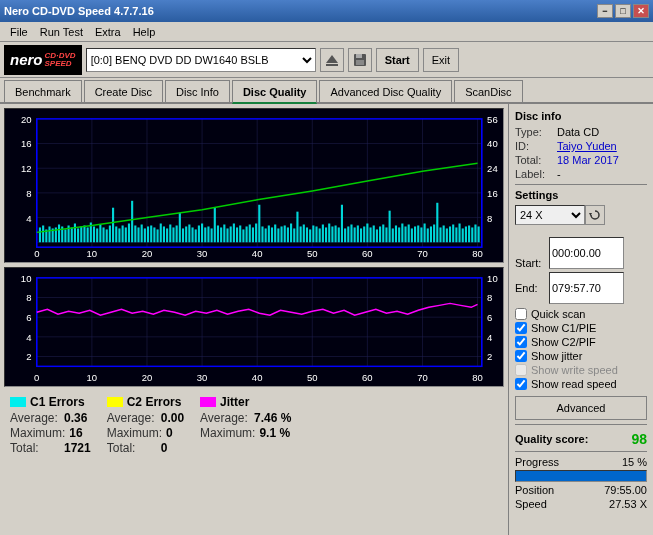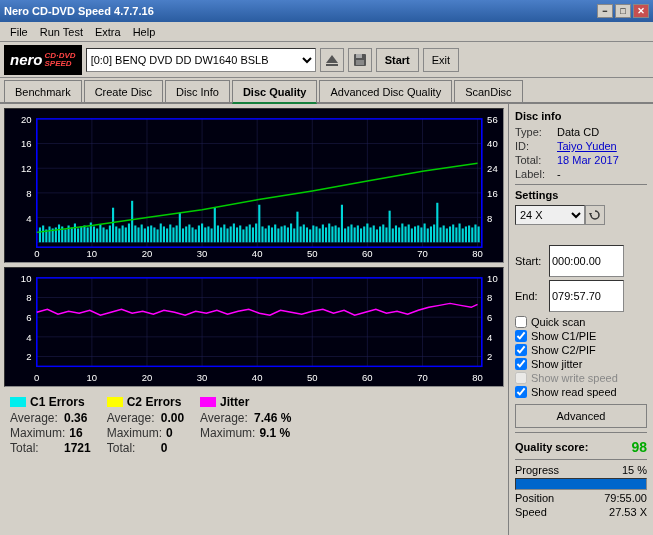--- a/index.html
+++ b/index.html
@@ -43,21 +43,21 @@
 
     
     .right-panel { width: 145px; background: #d4d0c8; border-left: 1px solid #808080; padding: 6px; font-size: 11px; }
     .section-title { font-weight: bold; margin-bottom: 4px; }
     .info-row { display: flex; gap: 4px; margin-bottom: 2px; }
     .info-label { color: #333; min-width: 38px; }
     .info-value { color: #000; }
     .info-value.blue { color: #0000cc; text-decoration: underline; cursor: pointer; }
     .info-value.date { color: #0000cc; }
     .divider { border-top: 1px solid #808080; margin: 4px 0; }
-    .settings-row { display: flex; align-items: flex-end; gap: 0; margin-bottom: 20px; }
+    .settings-row { display: flex; align-items: flex-end; gap: 0; margin-bottom: 12px; }
     .speed-select { width: 70px; height: 20px; font-size: 11px; border: 1px inset #888; }
     .time-input { width: 75px; height: 32px; font-size: 11px; border: 1px inset #888; background: white; padding: 1px 2px; }
     .checkbox-row { display: flex; align-items: center; gap: 4px; margin-bottom: 2px; }
     .checkbox-row input { width: 12px; height: 12px; }
     .adv-btn { width: 100%; height: 24px; border: 1px solid #808080; background: #d4d0c8; cursor: pointer; font-size: 11px; margin-top: 4px; }
     .quality-row { display: flex; justify-content: space-between; align-items: center; margin-top: 6px; }
     .quality-label { font-weight: bold; }
     .quality-value { font-size: 14px; font-weight: bold; color: #00aa00; }
     .progress-section { margin-top: 4px; }
     .progress-row { display: flex; justify-content: space-between; margin-bottom: 2px; }
@@ -468,21 +468,21 @@
           <option>MAX</option>
         </select>
         <div style="width:20px;height:20px;border:1px solid #888;background:#d4d0c8;cursor:pointer;display:flex;align-items:center;justify-content:center;">
           <svg width="12" height="12" viewBox="0 0 12 12">
               <path d="M6 2 A4 4 0 1 1 2 6" fill="none" stroke="#333" stroke-width="1.5"></path>
               <polygon points="0,4 3,4 1.5,7" fill="#333"></polygon>
             </svg>
         </div>
       </div>
 
-      <div style="display:flex;align-items:center;gap:4px;margin-bottom:3px;">
+      <div style="display:flex;align-items:flex-end;gap:4px;margin-bottom:3px;">
         <span style="min-width:30px;">Start:</span>
         <input type="text" class="time-input" value="000:00.00" style="">
       </div>
       <div style="display:flex;align-items:center;gap:4px;margin-bottom:4px;">
         <span style="min-width:30px;">End:</span>
         <input type="text" class="time-input" value="079:57.70" style="">
       </div>
 
       <div class="checkbox-row">
         <input type="checkbox" style="">

